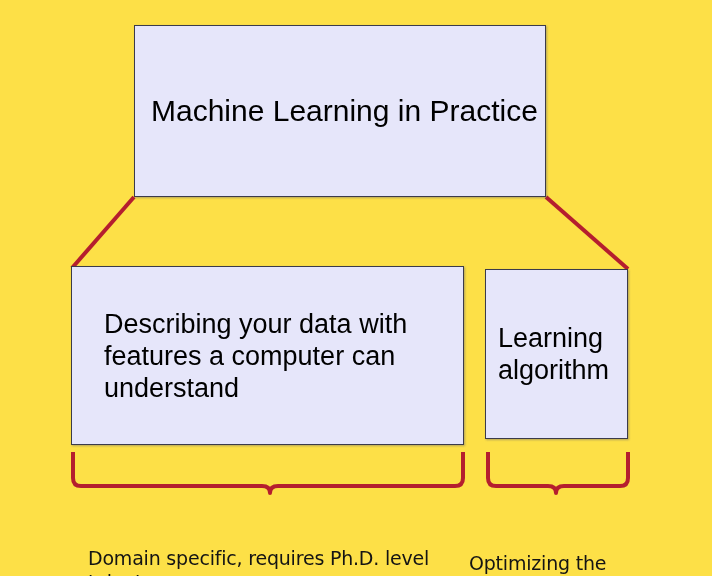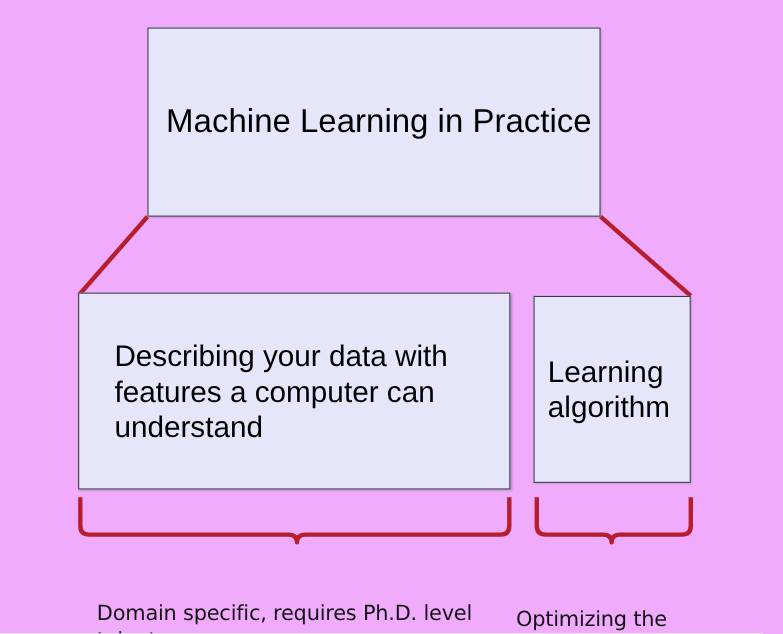--- a/index.html
+++ b/index.html
@@ -12,21 +12,21 @@
     width: 712px;
     height: 576px;
     font-family: "Liberation Sans", sans-serif;
     -webkit-font-smoothing: antialiased;
   }
   #canvas {
     position: relative;
     width: 712px;
     height: 576px;
     overflow: hidden;
-    background: #f0abfc;
+    background: #fde047;
   }
   .box {
     position: absolute;
     background: #e6e6fa;
     border: 1px solid #3b3b4a;
     box-sizing: border-box;
     box-shadow: 1px 1px 2px rgba(90, 90, 110, 0.45);
     display: flex;
     align-items: center;
   }

